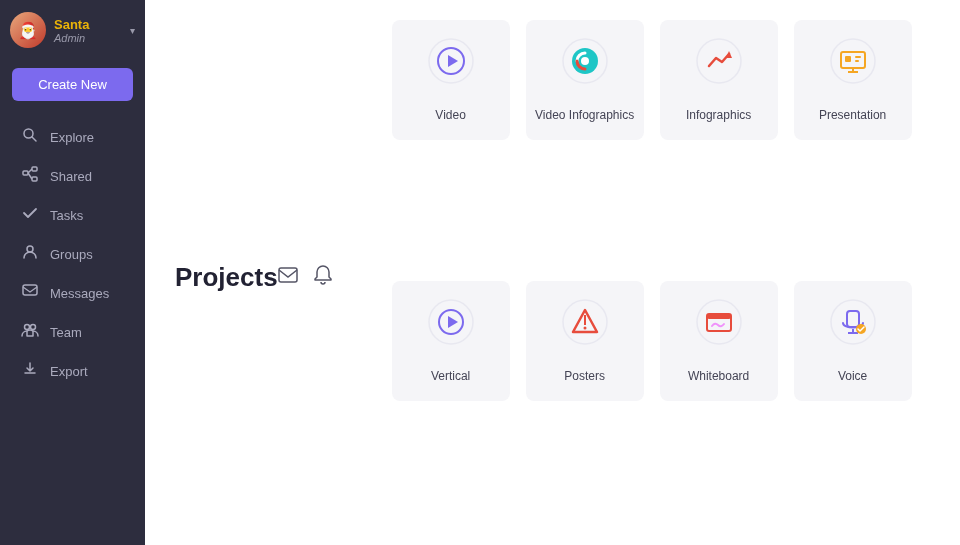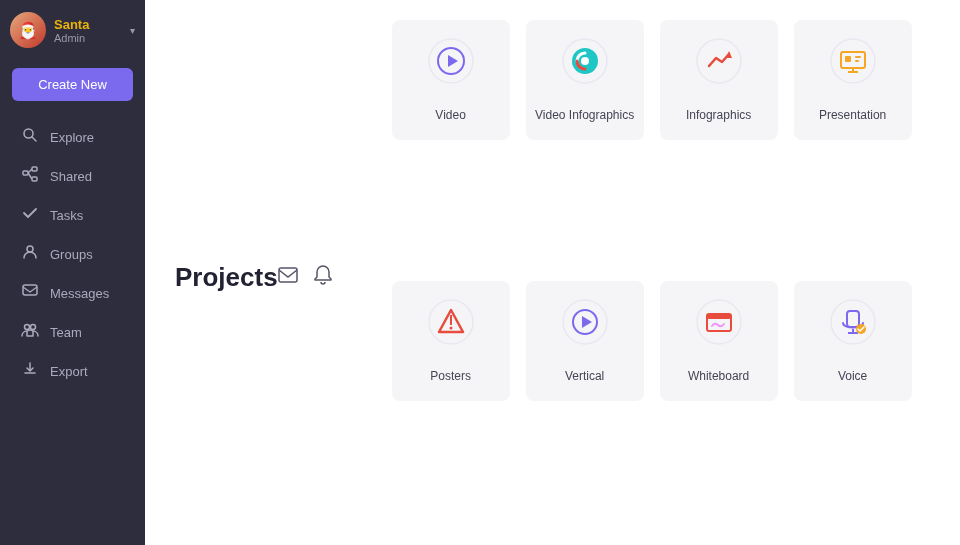--- a/index.html
+++ b/index.html
@@ -39,21 +39,21 @@
       width: 100%;
       height: 100%;
       background: linear-gradient(135deg, #e8a87c, #c0392b);
       display: flex;
       align-items: center;
       justify-content: center;
       font-size: 16px;
     }
     .user-info { flex: 1; }
     .user-name { color: #eab308; font-size: 13px; font-weight: 600; }
-    .user-role { color: #9999aa; font-size: 11px; }
+    .user-role { color: #9999aa; font-size: 11px; font-style: italic; }
     .chevron-icon { color: #9999aa; font-size: 10px; }
 
     .create-btn {
       margin: 8px 12px 16px;
       background: #7c6aee;
       color: white;
       border: none;
       border-radius: 6px;
       padding: 9px 0;
       font-size: 13px;
@@ -299,37 +299,37 @@
           <line x1="18" y1="34" x2="28" y2="34" stroke="#f5a623" stroke-width="2"></line>
         </svg>
       </div>
       <span class="card-label">Presentation</span>
     </div>
 
     <div class="project-card">
       <div class="card-icon">
         <svg width="46" height="46" viewBox="0 0 46 46">
           <circle cx="23" cy="23" r="22" fill="none" stroke="#e8e8f0" stroke-width="1.5"></circle>
+          <circle cx="23" cy="23" r="12" fill="none" stroke="#7c6aee" stroke-width="2"></circle>
+          <polygon points="20,17 30,23 20,29" fill="#7c6aee"></polygon>
+        </svg>
+      </div>
+      <span class="card-label">Vertical</span>
+    </div>
+
+    <div class="project-card">
+      <div class="card-icon">
+        <svg width="46" height="46" viewBox="0 0 46 46">
+          <circle cx="23" cy="23" r="22" fill="none" stroke="#e8e8f0" stroke-width="1.5"></circle>
           <polygon points="23,11 35,33 11,33" fill="none" stroke="#e74c3c" stroke-width="2.5" stroke-linejoin="round"></polygon>
           <line x1="23" y1="16" x2="23" y2="26" stroke="#e74c3c" stroke-width="2"></line>
           <circle cx="23" cy="29" r="1.5" fill="#e74c3c"></circle>
         </svg>
       </div>
       <span class="card-label">Posters</span>
-    </div>
-
-    <div class="project-card">
-      <div class="card-icon">
-        <svg width="46" height="46" viewBox="0 0 46 46">
-          <circle cx="23" cy="23" r="22" fill="none" stroke="#e8e8f0" stroke-width="1.5"></circle>
-          <circle cx="23" cy="23" r="12" fill="none" stroke="#7c6aee" stroke-width="2"></circle>
-          <polygon points="20,17 30,23 20,29" fill="#7c6aee"></polygon>
-        </svg>
-      </div>
-      <span class="card-label">Vertical</span>
     </div>
 
     <div class="project-card">
       <div class="card-icon">
         <svg width="46" height="46" viewBox="0 0 46 46">
           <circle cx="23" cy="23" r="22" fill="none" stroke="#e8e8f0" stroke-width="1.5"></circle>
           <rect x="11" y="15" width="24" height="17" rx="2" fill="none" stroke="#e74c3c" stroke-width="2"></rect>
           <rect x="11" y="15" width="24" height="5" rx="2" fill="#e74c3c"></rect>
           <path d="M16 27 Q19 23 22 26 Q25 29 28 25" stroke="#f093fb" stroke-width="2" fill="none" stroke-linecap="round"></path>
         </svg>

